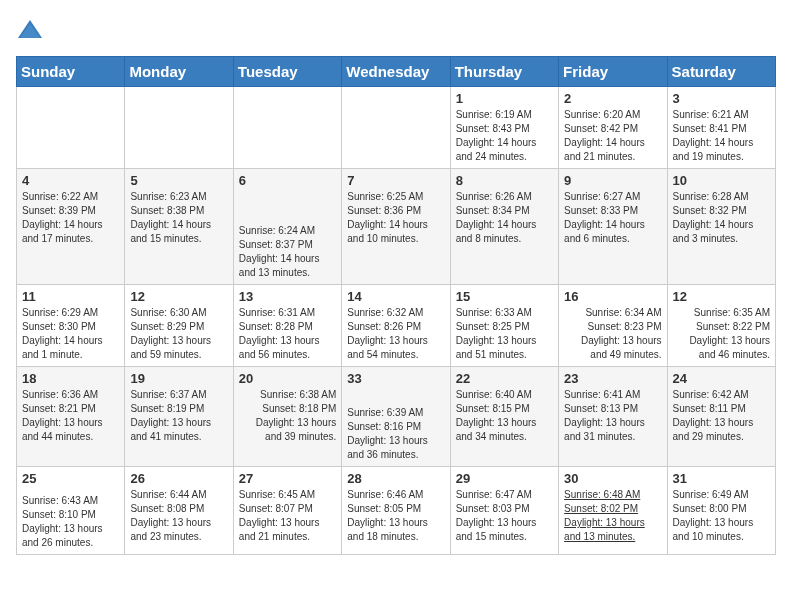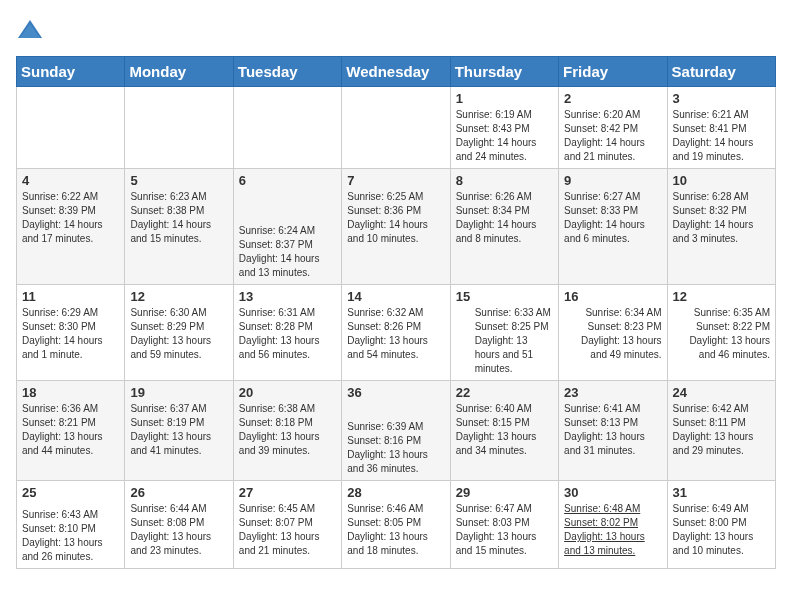--- a/index.html
+++ b/index.html
@@ -214,21 +214,21 @@
 Daylight: 13 hours and 56 minutes.</div>
         </td>
         <td>
           <span class="day-number">14</span>
           <div class="day-info" style="white-space: pre-line;">Sunrise: 6:32 AM
 Sunset: 8:26 PM
 Daylight: 13 hours and 54 minutes.</div>
         </td>
         <td>
           <span class="day-number">15</span>
-          <div class="day-info" style="white-space: pre-line; margin-left: 19px;">Sunrise: 6:33 AM
+          <div class="day-info" style="white-space: pre-line;">Sunrise: 6:33 AM
 Sunset: 8:25 PM
 Daylight: 13 hours and 51 minutes.</div>
         </td>
         <td>
           <span class="day-number">16</span>
           <div class="day-info" style="white-space: pre-line; text-align: right;">Sunrise: 6:34 AM
 Sunset: 8:23 PM
 Daylight: 13 hours and 49 minutes.</div>
         </td>
         <td>
@@ -246,26 +246,26 @@
 Daylight: 13 hours and 44 minutes.</div>
         </td>
         <td>
           <span class="day-number">19</span>
           <div class="day-info" style="white-space: pre-line;">Sunrise: 6:37 AM
 Sunset: 8:19 PM
 Daylight: 13 hours and 41 minutes.</div>
         </td>
         <td>
           <span class="day-number">20</span>
-          <div class="day-info" style="white-space: pre-line;">Sunrise: 6:38 AM
+          <div class="day-info" style="white-space: pre-line; text-align: right;">Sunrise: 6:38 AM
 Sunset: 8:18 PM
 Daylight: 13 hours and 39 minutes.</div>
         </td>
         <td>
-          <span class="day-number">36</span>
+          <span class="day-number">33</span>
           <div class="day-info" style="white-space: pre-line; margin-top: 20px;">Sunrise: 6:39 AM
 Sunset: 8:16 PM
 Daylight: 13 hours and 36 minutes.</div>
         </td>
         <td>
           <span class="day-number">22</span>
           <div class="day-info" style="white-space: pre-line;">Sunrise: 6:40 AM
 Sunset: 8:15 PM
 Daylight: 13 hours and 34 minutes.</div>
         </td>

